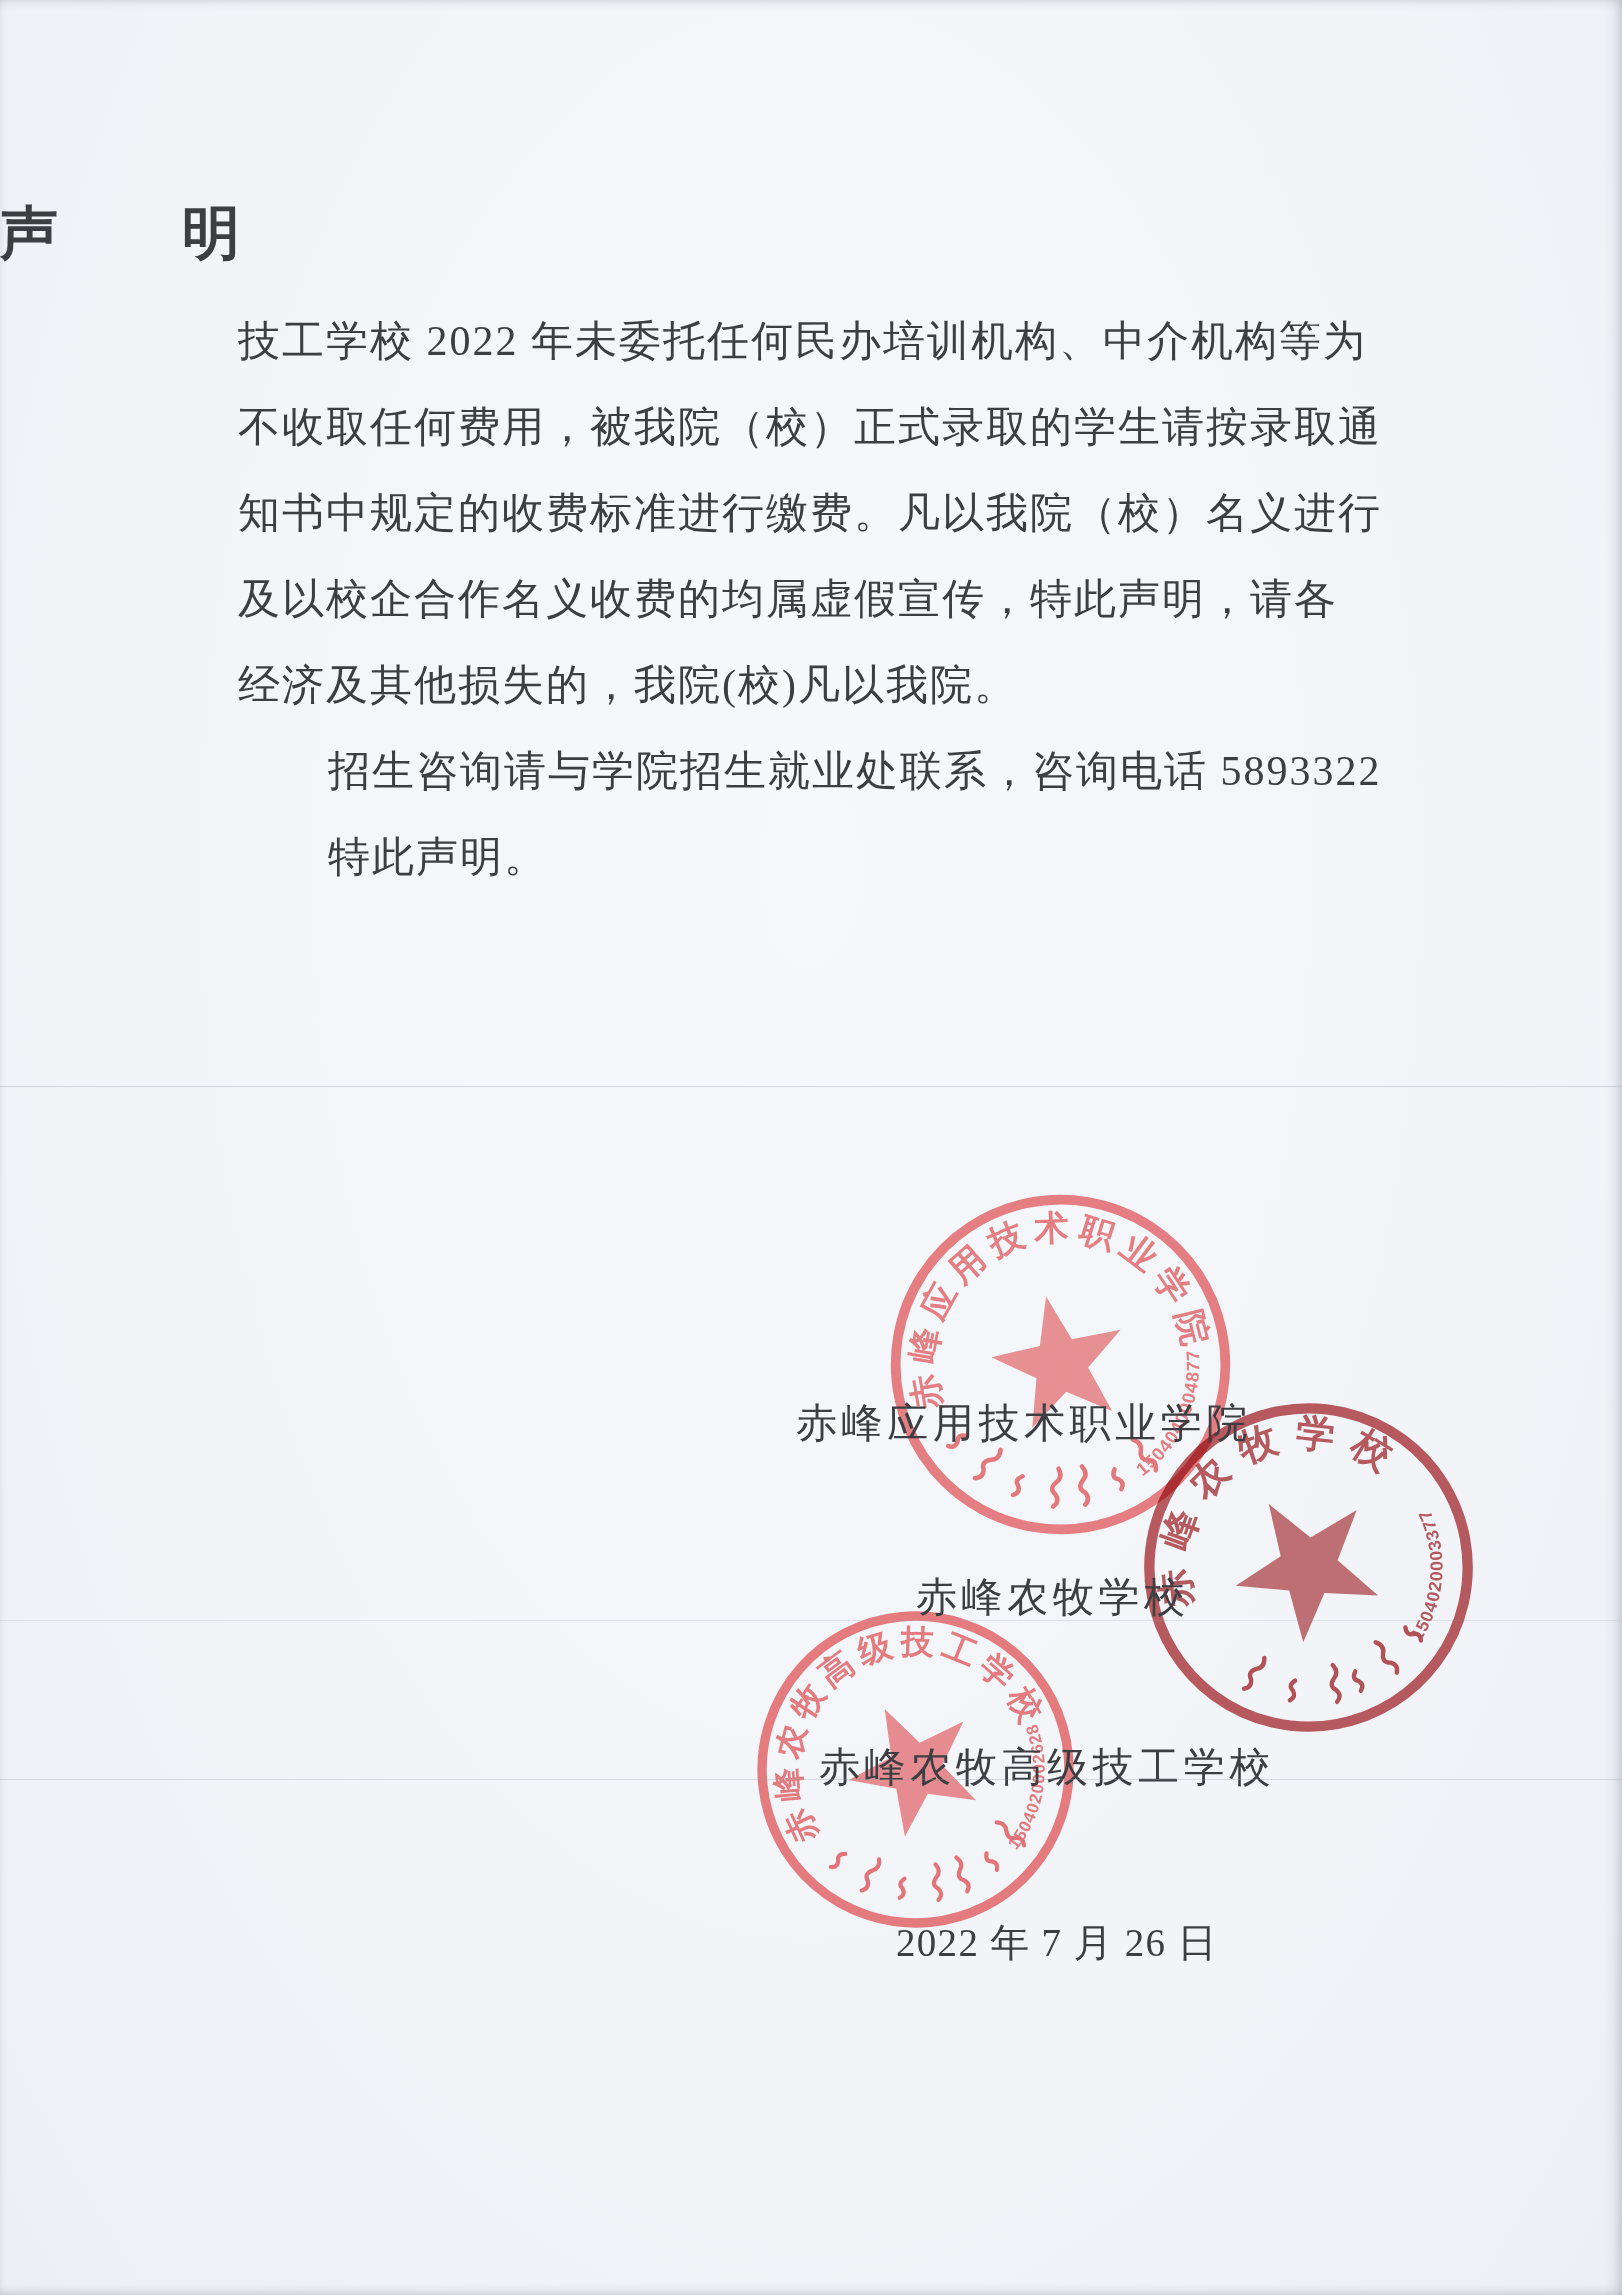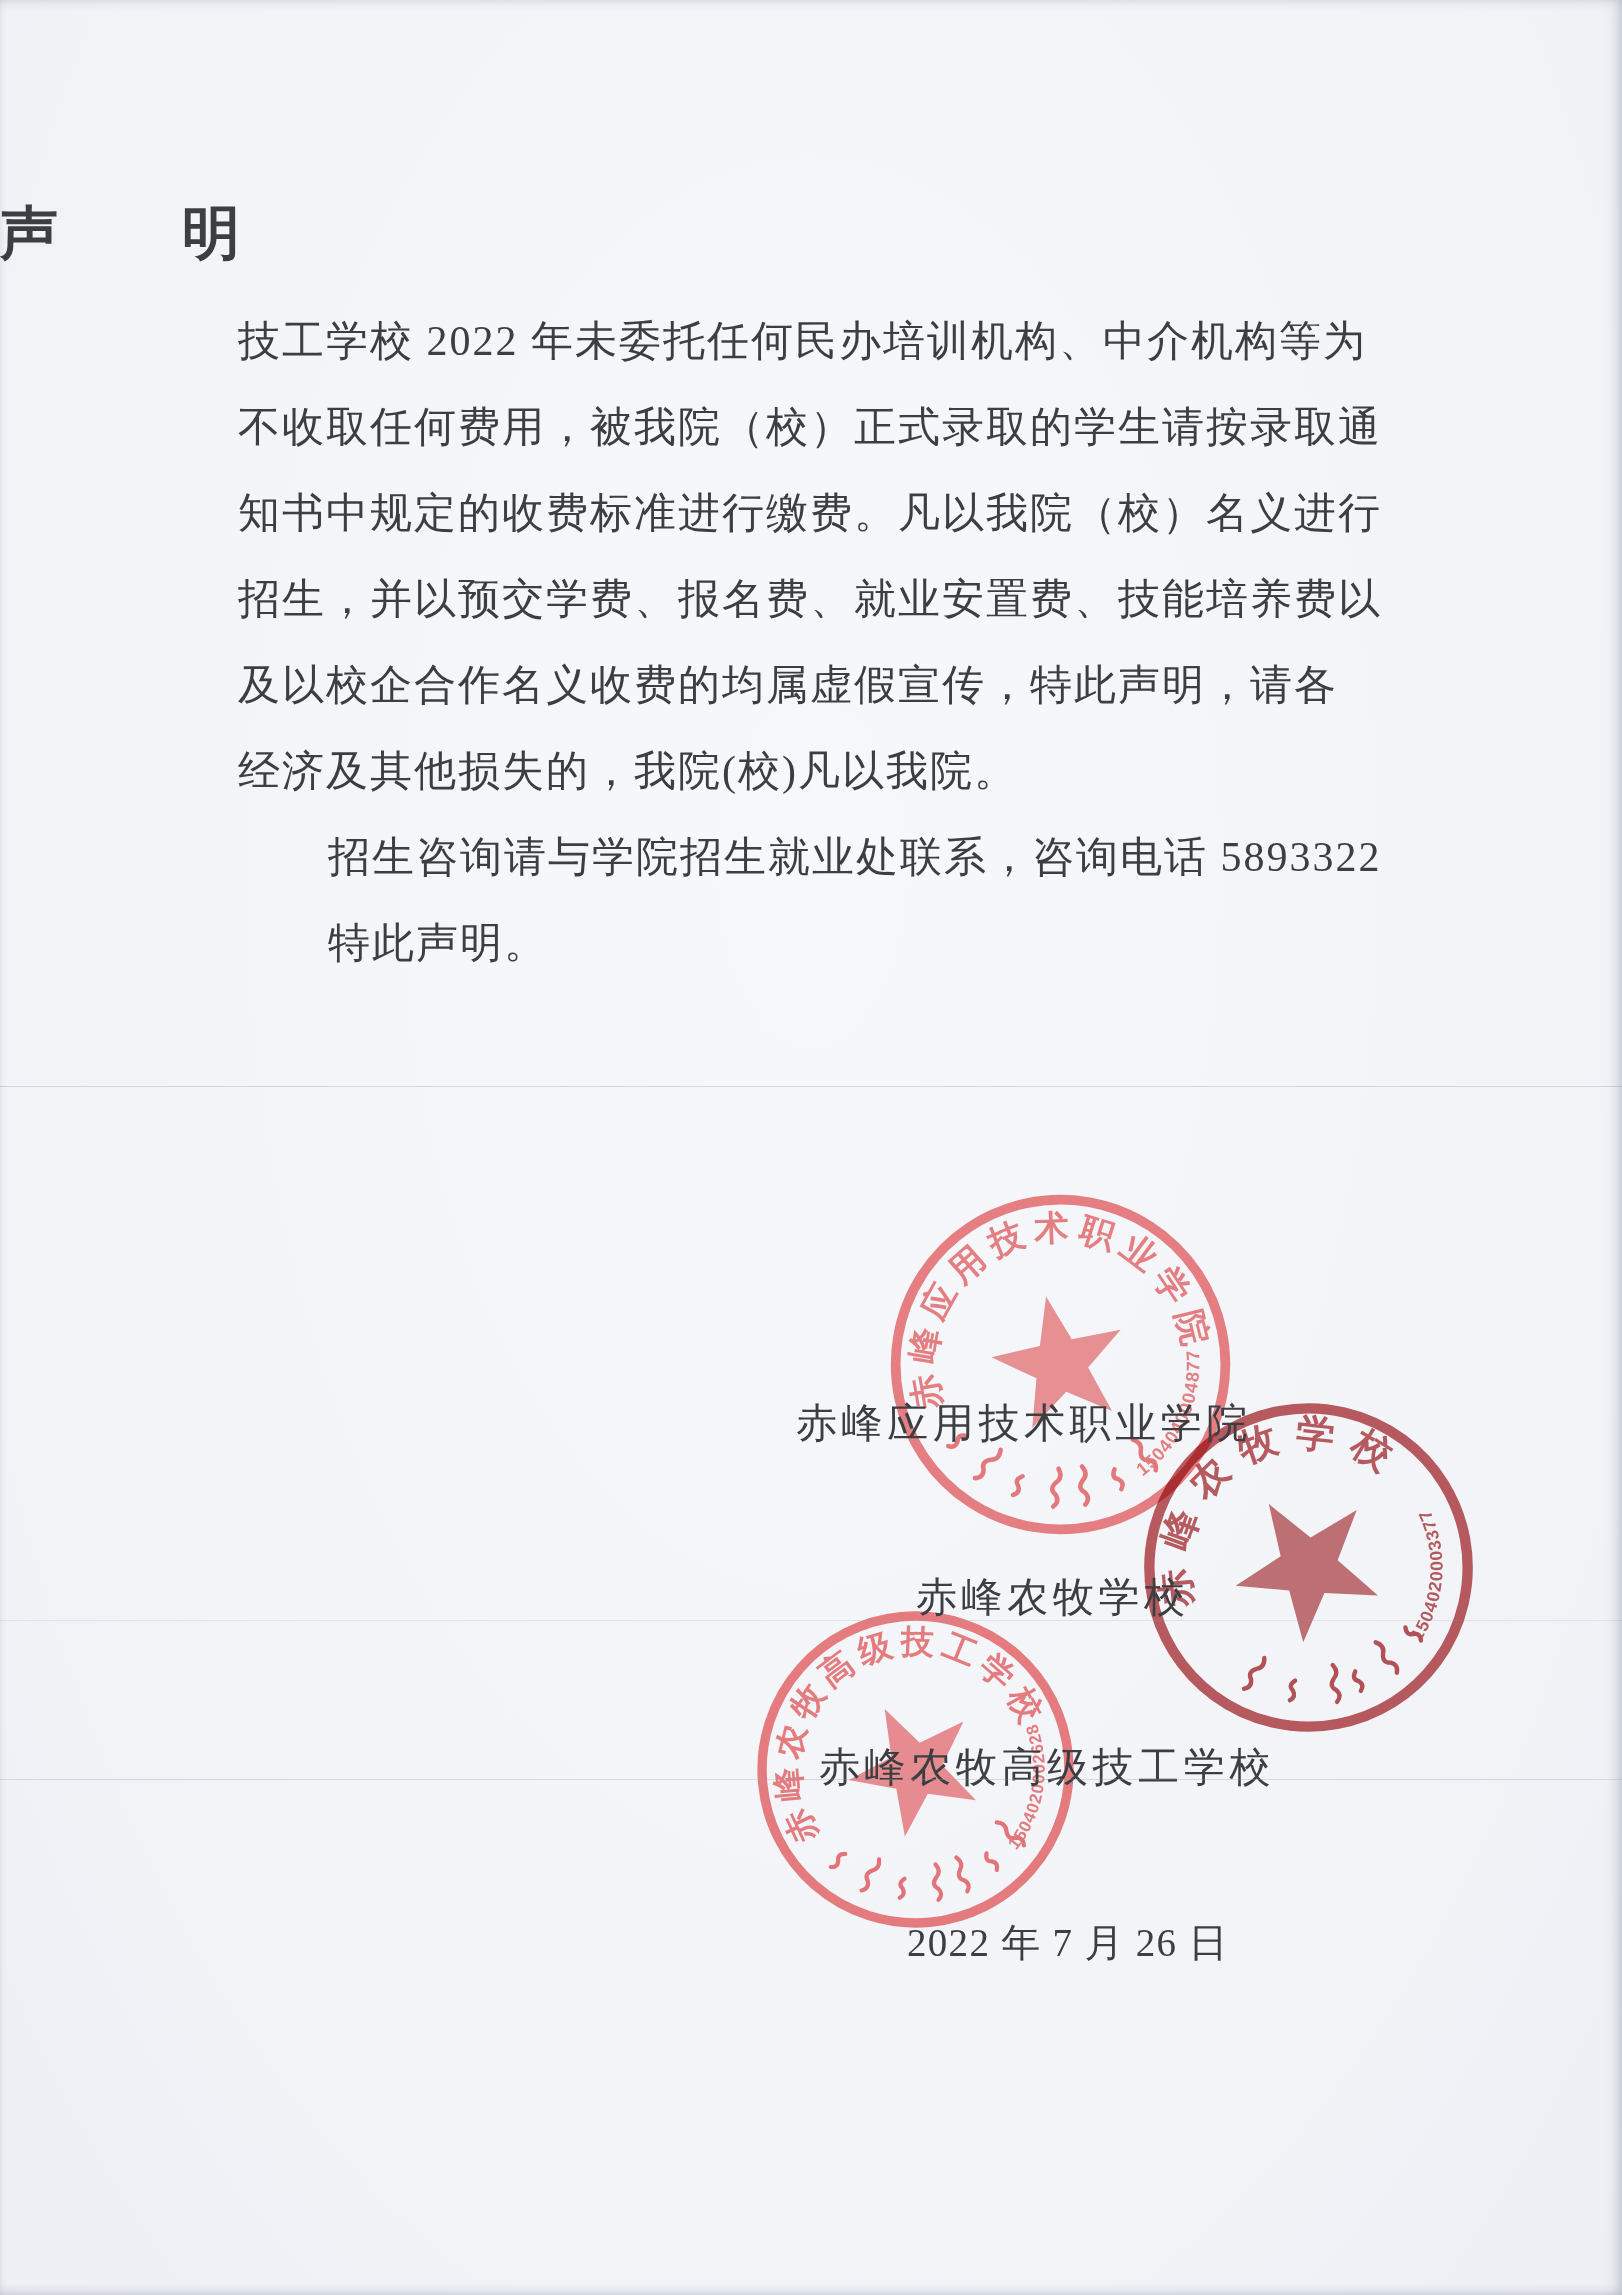--- a/index.html
+++ b/index.html
@@ -37,21 +37,20 @@
 <div class="page">
 
   <div class="title-row">
     <span class="title-text">声明</span>
   </div>
 
   <div class="body-block">
     <div class="bline">技工学校 2022 年未委托任何民办培训机构、中介机构等为</div>
     <div class="bline">不收取任何费用，被我院（校）正式录取的学生请按录取通</div>
     <div class="bline">知书中规定的收费标准进行缴费。凡以我院（校）名义进行</div>
-    <div class="bline">招生，并以预交学费、报名费、就业安置费、技能培养费以</div>
     <div class="bline">及以校企合作名义收费的均属虚假宣传，特此声明，请各</div>
     <div class="bline">经济及其他损失的，我院(校)凡以我院。</div>
     <div class="bline ind">招生咨询请与学院招生就业处联系，咨询电话 5893322</div>
     <div class="bline ind">特此声明。</div>
   </div>
 
   <svg id="stamp0" class="stamp" viewBox="0 0 200 200" style="left:887px;top:1191px;width:347px;height:347px;transform:rotate(-12deg);">
     <circle class="ring" cx="100" cy="100" r="95" fill="none" stroke-width="5.6" stroke="#ee7375"></circle>
     <polygon class="star" points="100,60 109.40,87.06 138.04,87.64 115.22,104.94 123.51,132.36 100,116 76.49,132.36 84.78,104.94 61.96,87.64 90.60,87.06" fill="#ee7375"></polygon>
     <path id="np0" d="M64,162.35 A72,72 0 1 1 136,162.35" fill="none"></path>
@@ -112,21 +111,21 @@
         <path d="M100,180 q3.5,-2.5 1,-6 q-3.5,-2.5 0.5,-6" transform="rotate(-292 100 100)" stroke="#ee6f72" fill="none" stroke-width="2.6" stroke-linecap="round"></path>
         <path d="M100,182 q4,-3 1,-7 q-4,-3 0,-7 q4,-3 1,-8" transform="rotate(-28 100 100)" stroke="#ee6f72" fill="none" stroke-width="2.6" stroke-linecap="round"></path>
         <path d="M100,180 q3.5,-2.5 1,-6 q-3.5,-2.5 0.5,-6" transform="rotate(-12 100 100)" stroke="#ee6f72" fill="none" stroke-width="2.6" stroke-linecap="round"></path>
         <path d="M100,182 q4,-3 1,-7 q-4,-3 0,-7 q4,-3 1,-8" transform="rotate(4 100 100)" stroke="#ee6f72" fill="none" stroke-width="2.6" stroke-linecap="round"></path>
       </g>
   </svg>
 
   <div class="sig" style="left:796px;top:1396px;">赤峰应用技术职业学院</div>
   <div class="sig" style="left:916px;top:1570px;">赤峰农牧学校</div>
   <div class="sig" style="left:819px;top:1740px;">赤峰农牧高级技工学校</div>
-  <div class="date-line" style="left:896px;top:1916px;margin-left:11px;">2022 年 7 月 26 日</div>
+  <div class="date-line" style="left:896px;top:1916px;">2022 年 7 月 26 日</div>
 
   <div class="artifact a1" style="top:1086px;"></div>
   <div class="artifact a2" style="top:1620px;"></div>
   <div class="artifact a3" style="top:1779px;"></div>
 
   <div class="edge-shade"></div>
 </div>
 
 
 </body></html>

